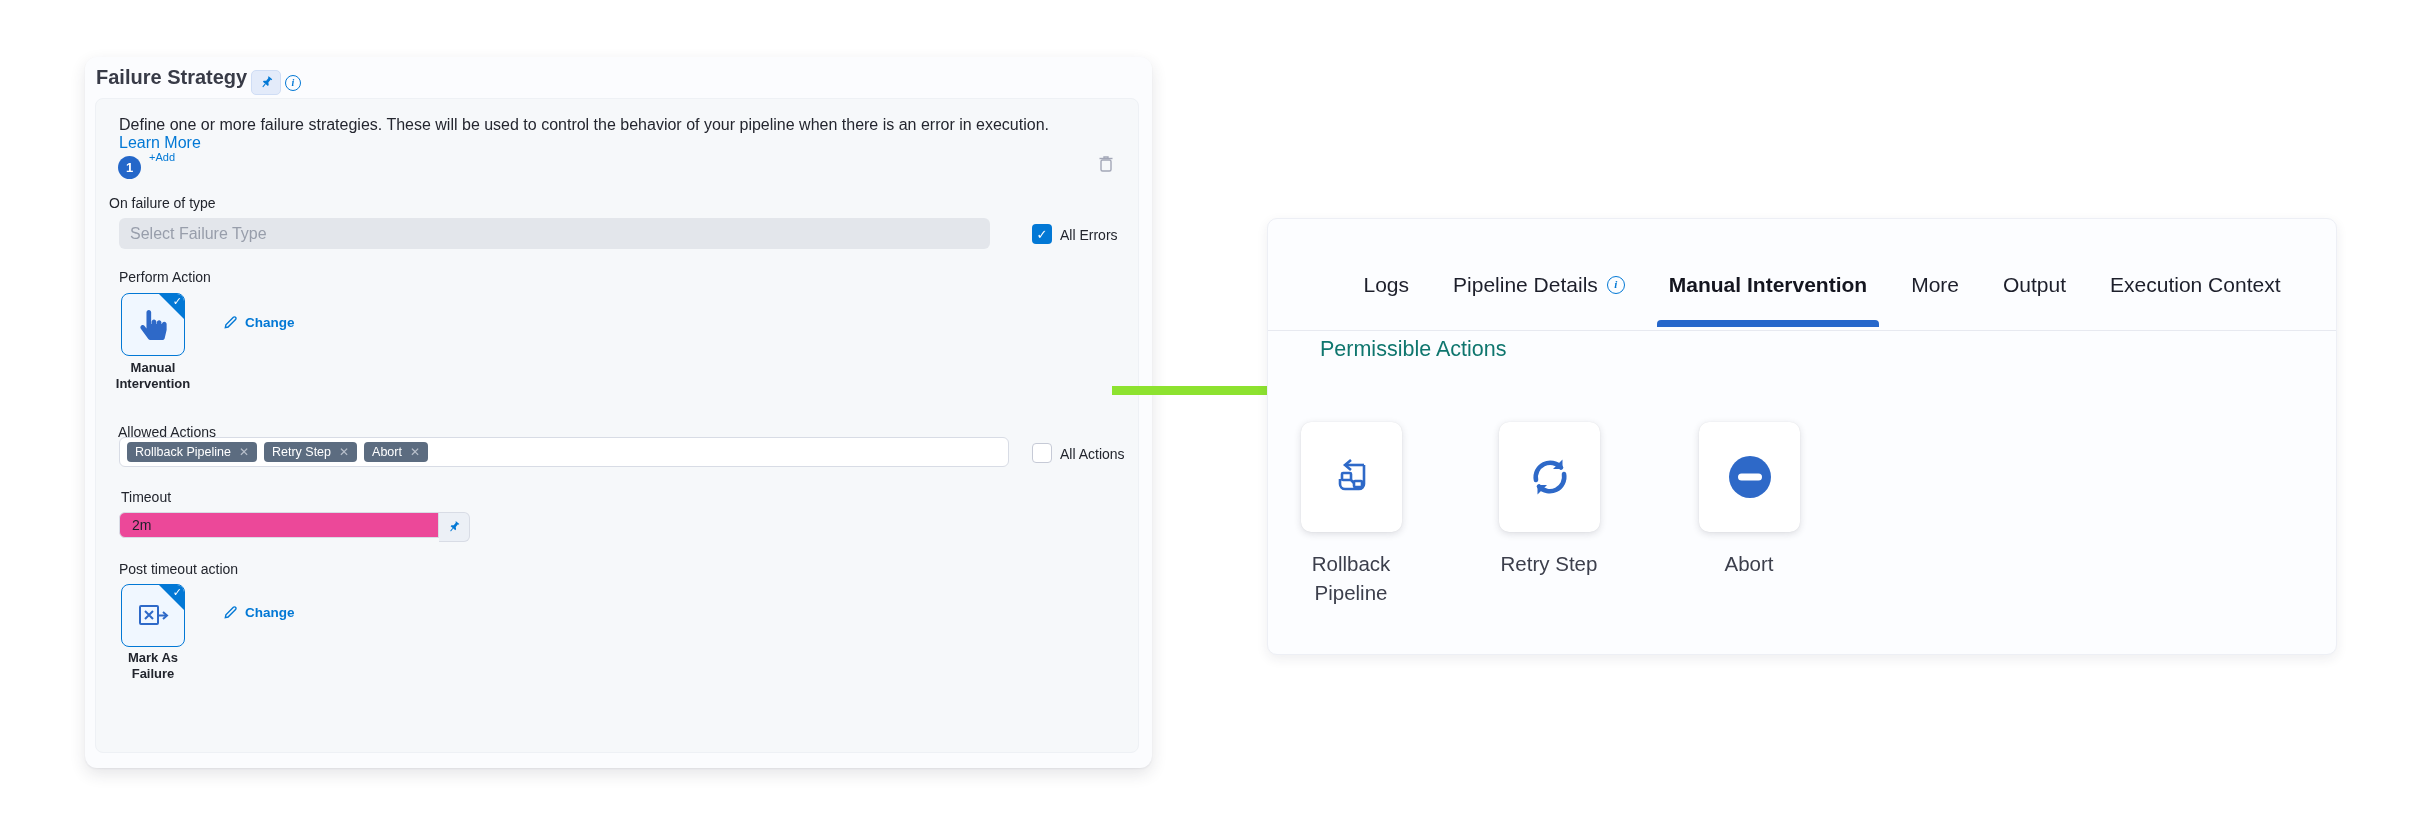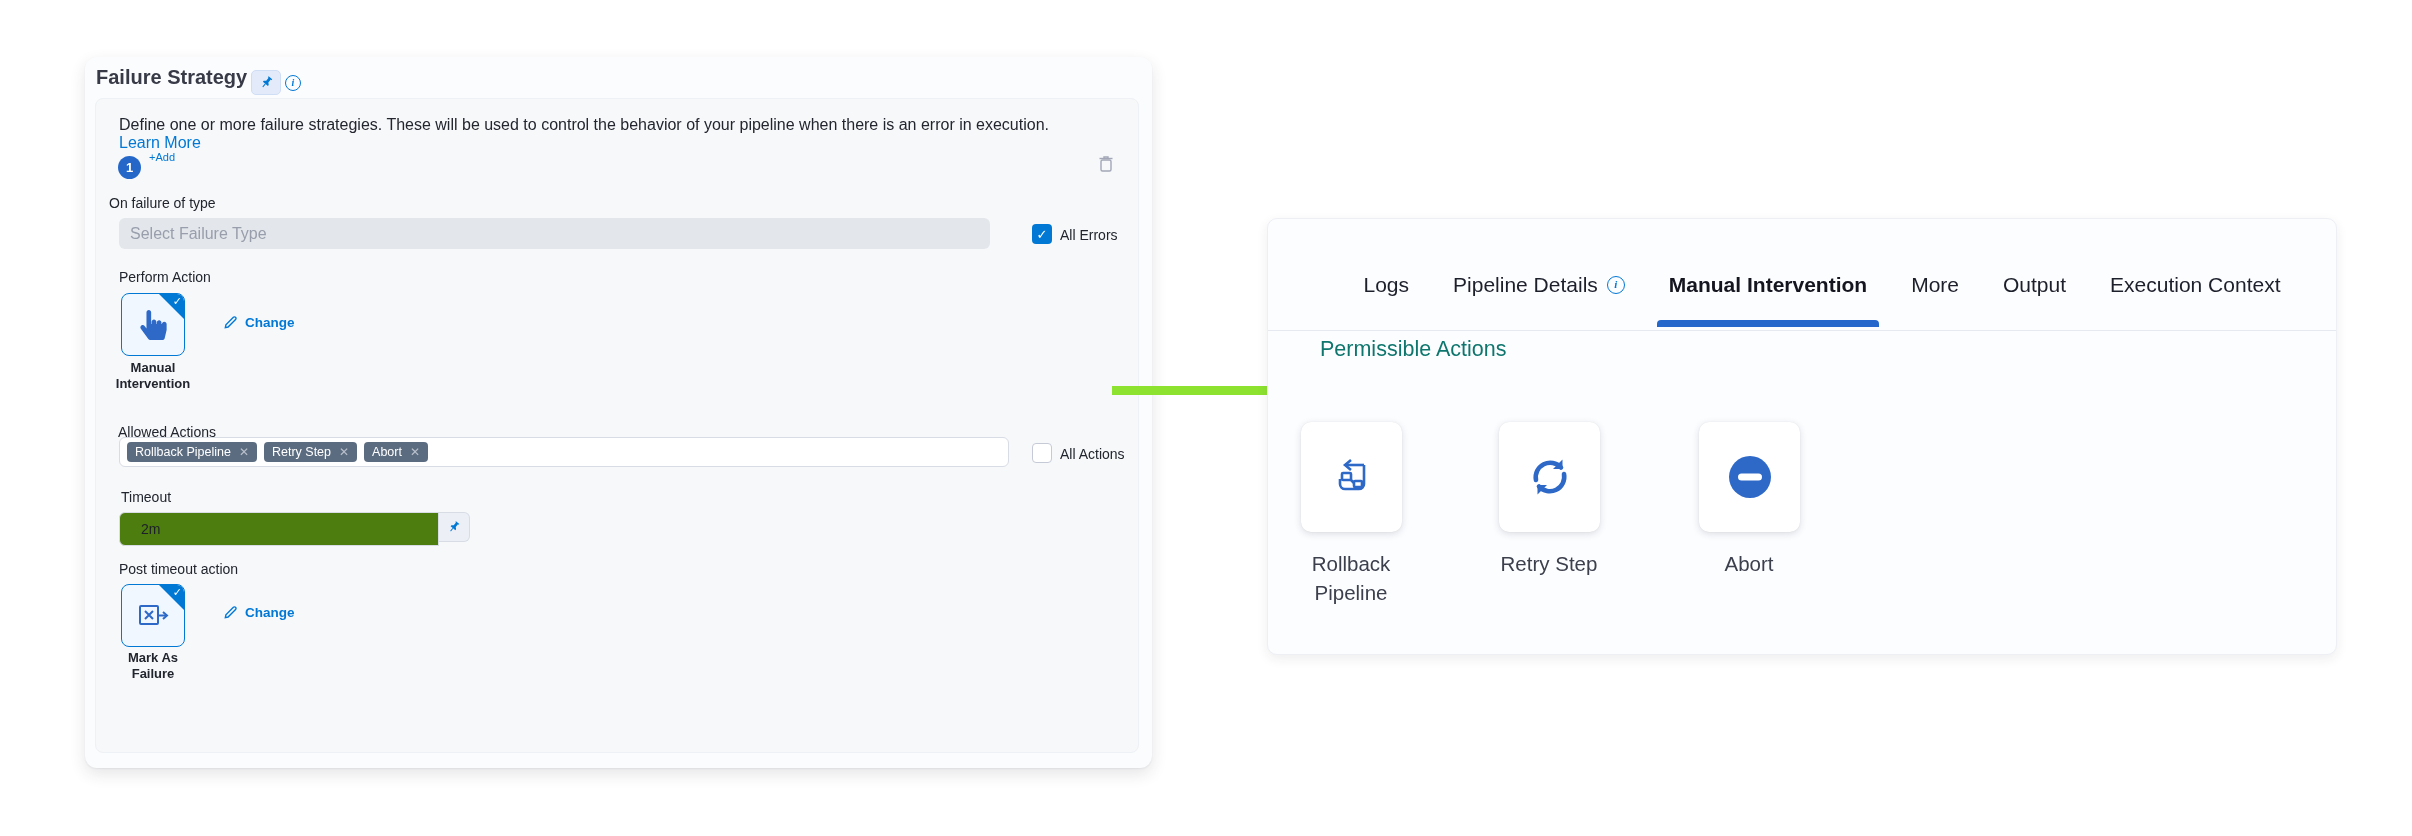--- a/index.html
+++ b/index.html
@@ -54,22 +54,22 @@
     color:#22252d; line-height:16px; }
 
   .tags-input { position:absolute; left:23px; top:338px; width:890px; height:30px;
     background:#fff; border:1px solid #d8dce5; border-radius:6px;
     display:flex; align-items:center; padding-left:7px; gap:7px; }
   .tag { background:#5c6c80; color:#fff; font-size:12.5px; border-radius:4px;
     padding:3px 8px; display:flex; align-items:center; gap:8px; }
   .tag .x { color:#b9c0cb; font-size:12px; cursor:pointer; }
 
   .timeout-wrap { position:absolute; left:23px; top:413px; display:flex; height:30px; }
-  .timeout-input { width:320px; height:34px; background:#4d7c0f; border:1px solid #d8dce5;
-    border-radius:6px 0 0 6px; font-size:14px; color:#1d202a; padding-left:21px;
+  .timeout-input { width:320px; height:26px; background:#ec4899; border:1px solid #d8dce5;
+    border-radius:6px 0 0 6px; font-size:14px; color:#1d202a; padding-left:12px;
     font-family:inherit; outline:none; }
   .timeout-pin { width:31px; height:30px; background:#ecf0f6; border:1px solid #d8dce5;
     border-left:none; border-radius:0 6px 6px 0;
     display:flex; align-items:center; justify-content:center; }
 
   
   .arrow-line { position:absolute; left:1112px; top:386px; width:182px; height:9px; background:#8de22f; }
   .arrow-head { position:absolute; left:1292px; top:371px; width:0; height:0;
     border-left:34px solid #8de22f; border-top:19px solid transparent; border-bottom:19px solid transparent; }
 

